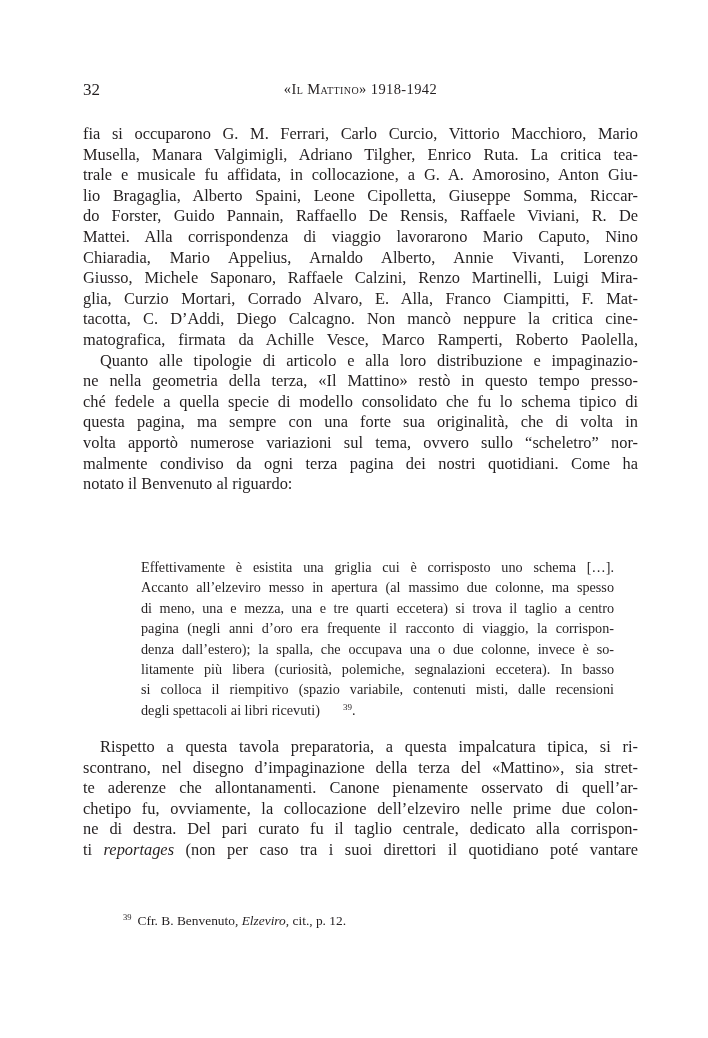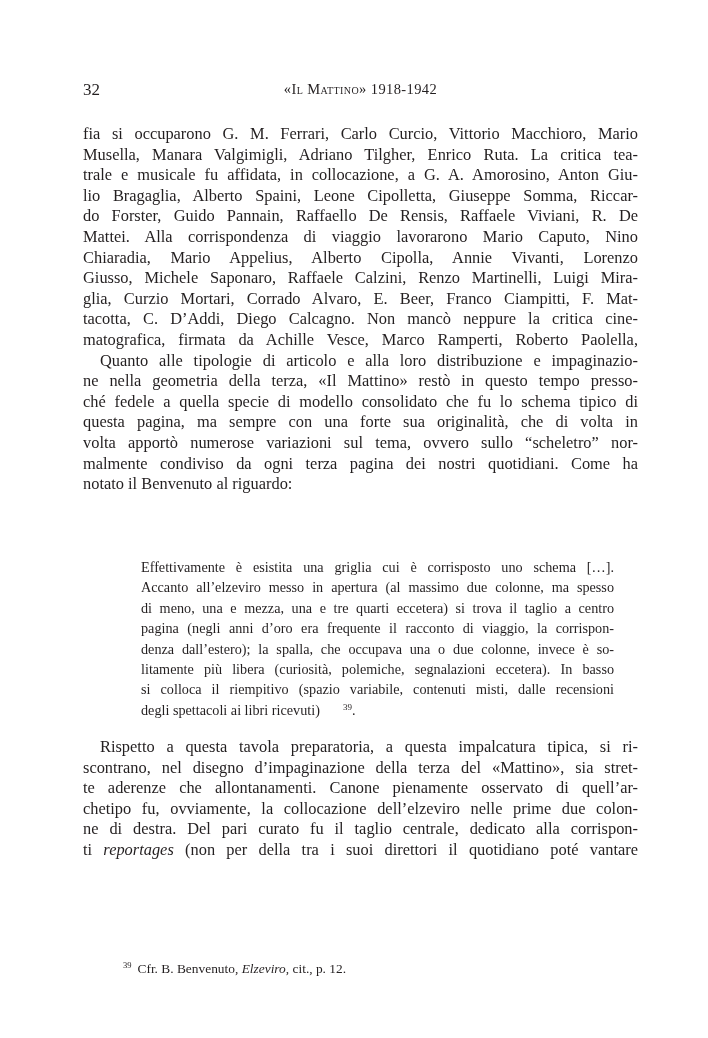--- a/index.html
+++ b/index.html
@@ -14,21 +14,21 @@
   .line { display: block; font-size: 16.4px; height: 20.6px; line-height: 20.6px;
           text-align: justify; text-align-last: justify; white-space: nowrap; overflow: visible; }
   .line.last { text-align-last: left; }
   .line.indent { text-indent: 17px; }
   .quote { position: absolute; left: 141px; top: 557px; width: 473px; }
   .qline { display: block; font-size: 14.2px; height: 20.4px; line-height: 20.4px;
            text-align: justify; text-align-last: justify; white-space: nowrap; }
   .qline.last { text-align-last: left; }
   .body2 { position: absolute; left: 83px; top: 737px; width: 555px; }
   sup { font-size: 9px; vertical-align: 5px; line-height: 0; padding-left: 23px; }
-  .footnote { position: absolute; left: 100px; top: 913px; font-size: 13.4px; margin-top: 48px; }
+  .footnote { position: absolute; left: 100px; top: 913px; font-size: 13.4px; }
   .footnote sup { font-size: 8.5px; vertical-align: 5px; margin-right: 6px; }
   i { font-style: italic; }
 </style>
 </head>
 <body>
 
 <div class="page">
 
   <div class="header">
     <span class="page-num">32</span>
@@ -36,23 +36,23 @@
   </div>
 
   <div class="body">
     <div>
       <span class="line">fia si occuparono G. M. Ferrari, Carlo Curcio, Vittorio Macchioro, Mario</span>
       <span class="line">Musella, Manara Valgimigli, Adriano Tilgher, Enrico Ruta. La critica tea-</span>
       <span class="line">trale e musicale fu affidata, in collocazione, a G. A. Amorosino, Anton Giu-</span>
       <span class="line">lio Bragaglia, Alberto Spaini, Leone Cipolletta, Giuseppe Somma, Riccar-</span>
       <span class="line">do Forster, Guido Pannain, Raffaello De Rensis, Raffaele Viviani, R. De</span>
       <span class="line">Mattei. Alla corrispondenza di viaggio lavorarono Mario Caputo, Nino</span>
-      <span class="line">Chiaradia, Mario Appelius, Alberto Cipolla, Annie Vivanti, Lorenzo</span>
+      <span class="line">Chiaradia, Mario Appelius, Arnaldo Alberto, Annie Vivanti, Lorenzo</span>
       <span class="line">Giusso, Michele Saponaro, Raffaele Calzini, Renzo Martinelli, Luigi Mira-</span>
-      <span class="line">glia, Curzio Mortari, Corrado Alvaro, E. Beer, Franco Ciampitti, F. Mat-</span>
+      <span class="line">glia, Curzio Mortari, Corrado Alvaro, E. Alla, Franco Ciampitti, F. Mat-</span>
       <span class="line">tacotta, C. D’Addi, Diego Calcagno. Non mancò neppure la critica cine-</span>
       <span class="line">matografica, firmata da Achille Vesce, Marco Ramperti, Roberto Paolella,</span>
     </div>
     <div>
       <span class="line indent">Quanto alle tipologie di articolo e alla loro distribuzione e impaginazio-</span>
       <span class="line">ne nella geometria della terza, «Il Mattino» restò in questo tempo presso-</span>
       <span class="line">ché fedele a quella specie di modello consolidato che fu lo schema tipico di</span>
       <span class="line">questa pagina, ma sempre con una forte sua originalità, che di volta in</span>
       <span class="line">volta apportò numerose variazioni sul tema, ovvero sullo “scheletro” nor-</span>
       <span class="line">malmente condiviso da ogni terza pagina dei nostri quotidiani. Come ha</span>
@@ -71,21 +71,21 @@
     <span class="qline last"><span>degli spettacoli ai libri ricevuti)</span><sup>39</sup><span>.</span></span>
   </div>
 
   <div class="body2">
     <div>
       <span class="line indent">Rispetto a questa tavola preparatoria, a questa impalcatura tipica, si ri-</span>
       <span class="line">scontrano, nel disegno d’impaginazione della terza del «Mattino», sia stret-</span>
       <span class="line">te aderenze che allontanamenti. Canone pienamente osservato di quell’ar-</span>
       <span class="line">chetipo fu, ovviamente, la collocazione dell’elzeviro nelle prime due colon-</span>
       <span class="line">ne di destra. Del pari curato fu il taglio centrale, dedicato alla corrispon-</span>
-      <span class="line"><span>ti </span><i>reportages</i><span> (non per della tra i suoi direttori il quotidiano poté vantare</span></span>
+      <span class="line"><span>ti </span><i>reportages</i><span> (non per caso tra i suoi direttori il quotidiano poté vantare</span></span>
     </div>
   </div>
 
   <div class="footnote">
     <sup>39</sup><span>Cfr. B. Benvenuto, </span><i>Elzeviro</i><span>, cit., p. 12.</span>
   </div>
 
 </div>
 
 </body></html>

